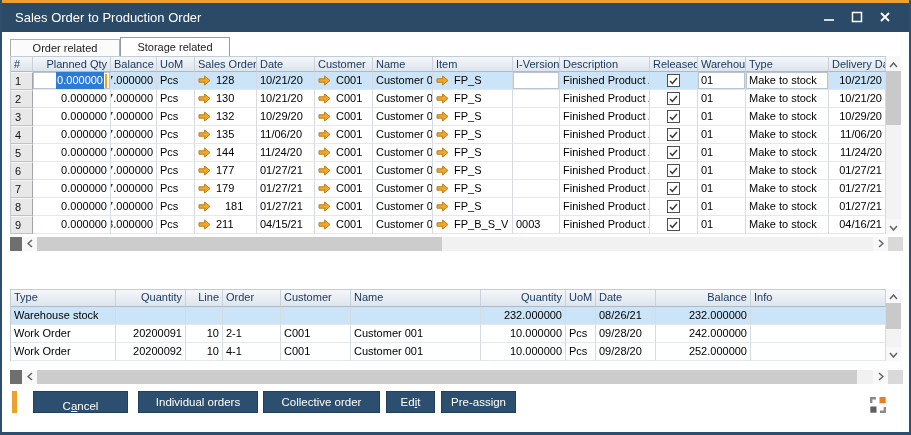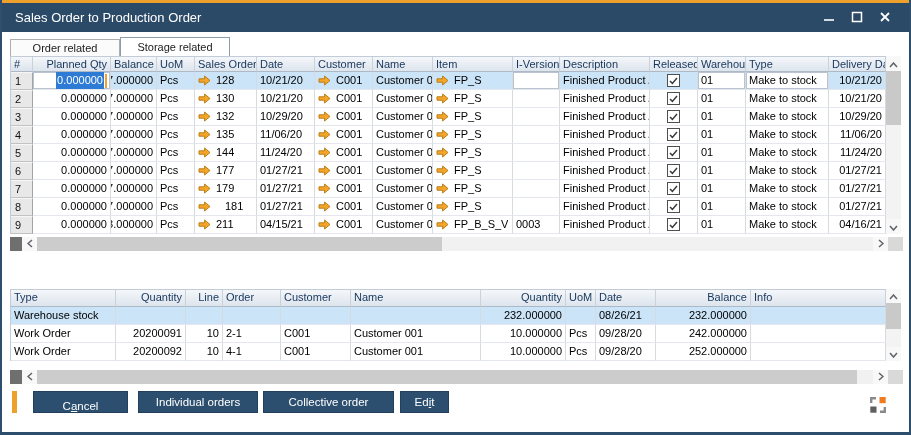--- a/index.html
+++ b/index.html
@@ -627,25 +627,28 @@
     </div>
 
     <div class="btn-row" id="btn-row">
       <div class="orange-stripe"></div>
     <div class="btn" style="width: 95px; margin-left: 16px; align-items: flex-end;">
           <span>C<u>a</u>ncel</span>
         </div>
         <div class="btn" style="width: 120px; margin-left: 10px;">
           <span>Individual orders</span>
         </div>
-        <div class="btn" style="width: 131px; margin-left: 5px;">
+        <div class="btn" style="width: 117px; margin-left: 5px;">
           <span>Collective order</span>
         </div>
         <div class="btn" style="width: 49px; margin-left: 6px;">
           <span>Ed<u>i</u>t</span>
+        </div>
+        <div class="btn" style="width: 75px; margin-left: 6px;">
+          <span>Pre-assign</span>
         </div>
       </div>
   </div>
 
   <div class="resize-grip">
     <svg width="18" height="18" viewBox="0 0 18 18">
       <path d="M2.2 7 V2.2 H7" fill="none" stroke="#8a8a8a" stroke-width="2.4"></path>
       <rect x="10.5" y="1" width="6.2" height="6.2" fill="#ef7d1f"></rect>
       <rect x="1.3" y="10.5" width="6.2" height="6.2" fill="#5e5f61"></rect>
       <path d="M15.8 11 V15.8 H11" fill="none" stroke="#8a8a8a" stroke-width="2.4"></path>

